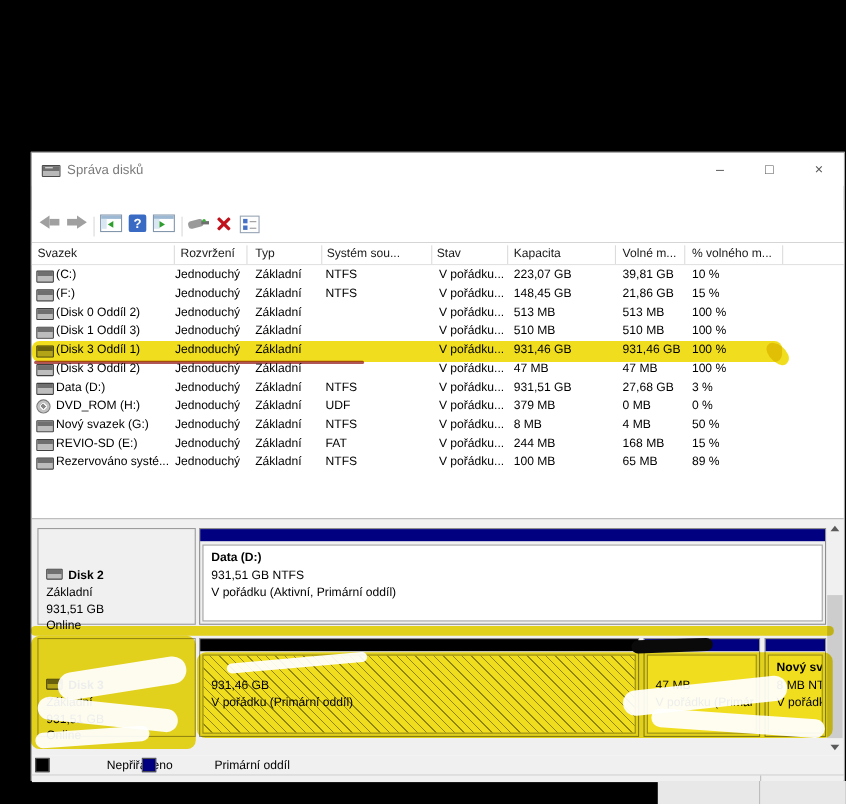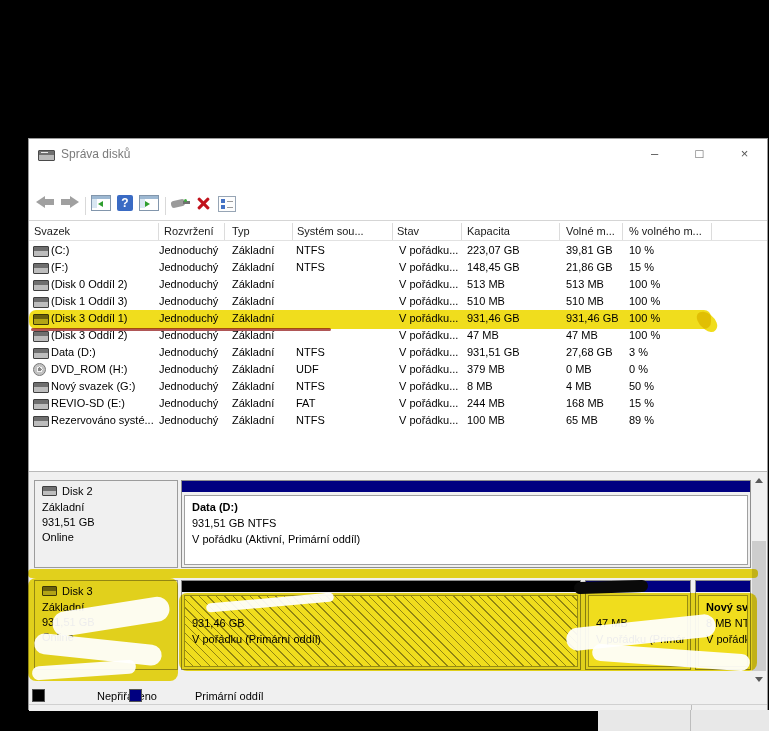--- a/index.html
+++ b/index.html
@@ -63,21 +63,21 @@
   .cell{position:absolute;top:2px;font-size:11px;color:#000;white-space:nowrap;}
   .c0{left:22px;} .c1{left:130px;} .c2{left:203px;} .c3{left:267px;}
   .c4{left:370px;} .c5{left:438px;} .c6{left:537px;} .c7{left:600px;}
   .vicon{position:absolute;left:4px;top:4px;width:14px;height:9px;background:linear-gradient(#6f6f6f 0 45%,#bdbdbd 45% 100%);border:1px solid #3f3f3f;border-radius:1px;}
   .vicon.dvd{width:11px;height:11px;top:2px;border-radius:50%;border:1px solid #777;
      background:radial-gradient(circle at 50% 50%, #888 0 2px, #f2f2f2 2px 3px, #c2c2c2 3px 6px);}
 
   
   #graph{position:absolute;left:0;top:332px;width:100%;height:216px;background:#f0f0f0;border-top:1px solid #b9b9b9;box-sizing:border-box;}
   .diskpanel{position:absolute;left:5px;width:144px;background:#f0f0f0;border:1px solid #9c9c9c;box-sizing:border-box;font-size:11px;color:#000;padding:4px 0 0 7px;}
-  .diskpanel .dname{font-weight:normal;margin-bottom:4px;}
+  .diskpanel .dname{font-weight:bold;margin-bottom:4px;margin-top:32px;}
   .diskpanel .dline{margin-bottom:3px;}
   .dicon{display:inline-block;width:13px;height:8px;background:linear-gradient(#6f6f6f 0 45%,#bdbdbd 45% 100%);border:1px solid #3f3f3f;border-radius:1px;vertical-align:-1px;margin-right:5px;}
   .part{position:absolute;border:1px solid #8e8e8e;box-sizing:border-box;background:#f0f0f0;}
   .pbar{position:absolute;left:0;top:0;width:100%;height:11px;}
   .pbody{position:absolute;left:2px;right:2px;top:14px;bottom:2px;background:#fff;border:1px solid #a0a0a0;overflow:hidden;}
   .pbody.hatch{background:repeating-linear-gradient(45deg,#fff 0 5px,#9a9a9a 5px 6px);}
   .ptxt{position:absolute;left:7px;font-size:11px;color:#000;white-space:nowrap;}
   .pt1{top:5px;font-weight:bold;} .pt2{top:21px;} .pt3{top:37px;}
 
   

